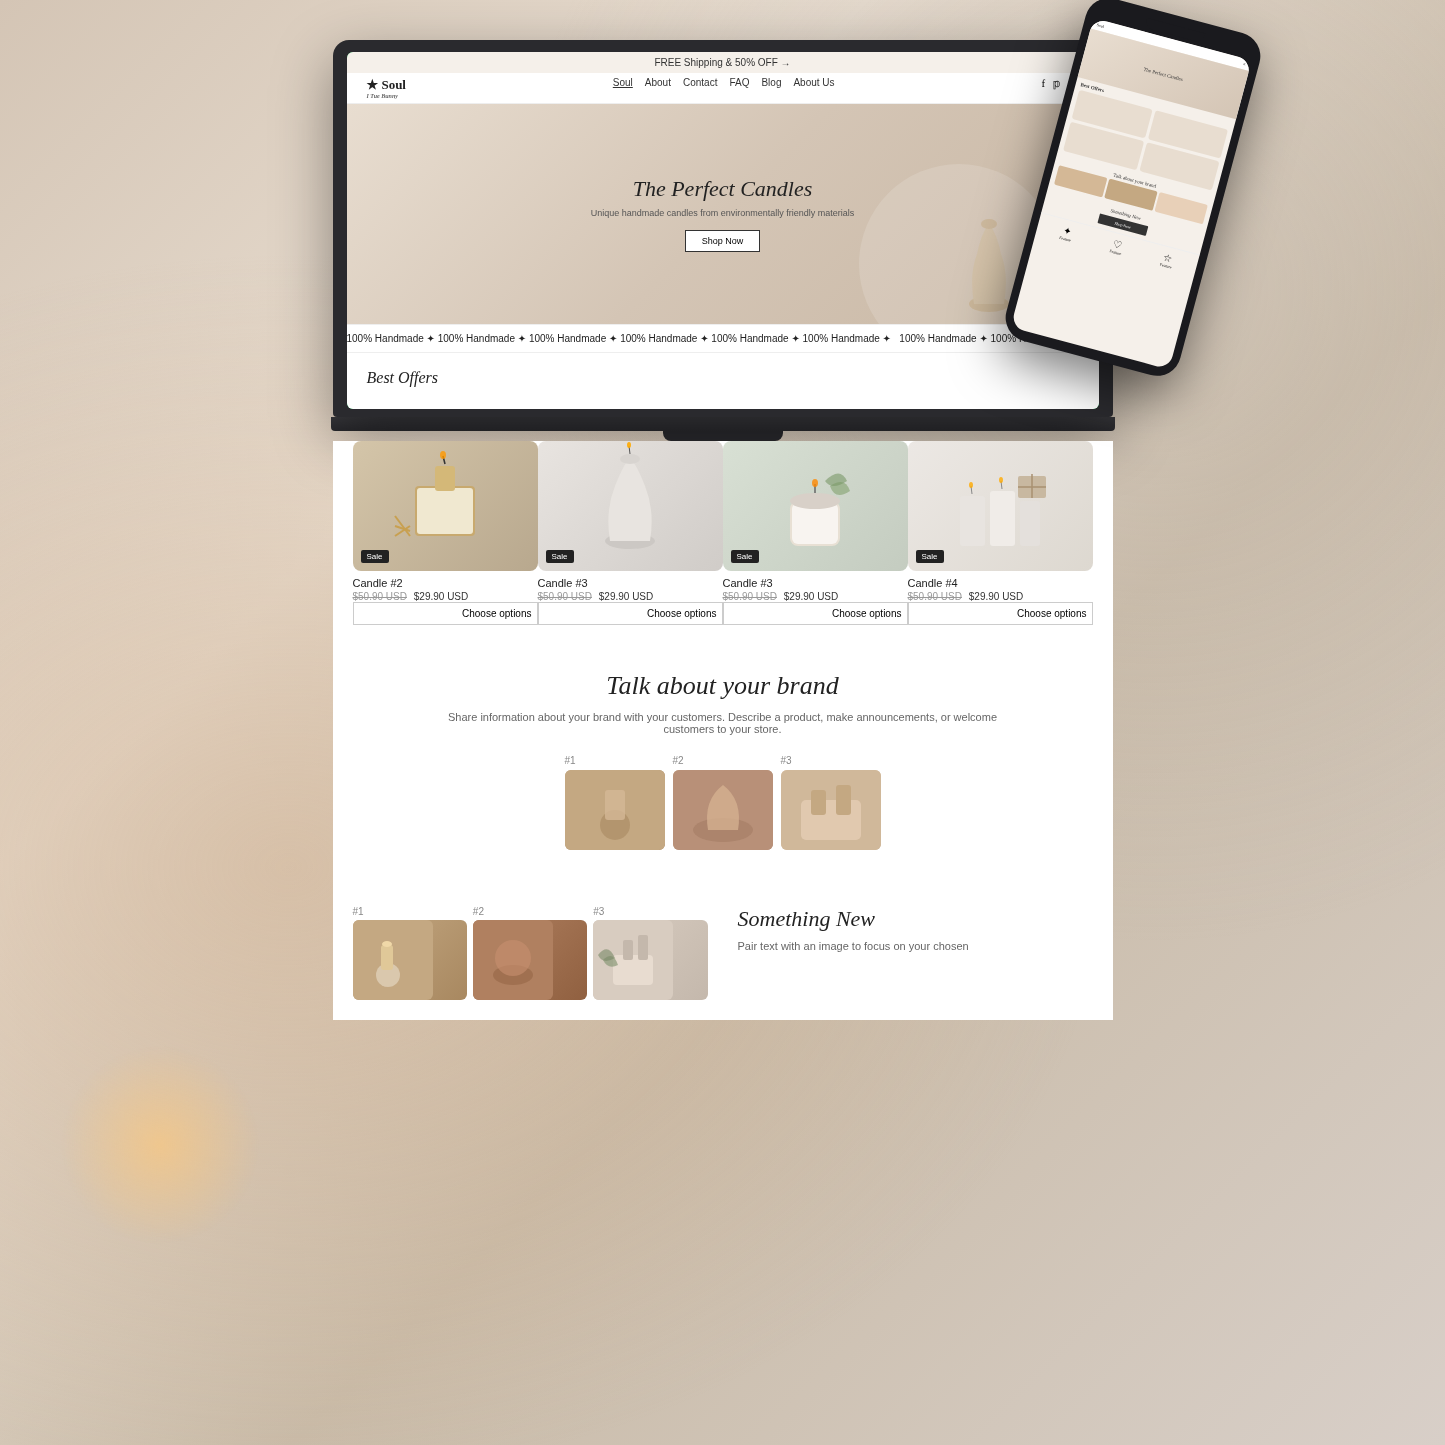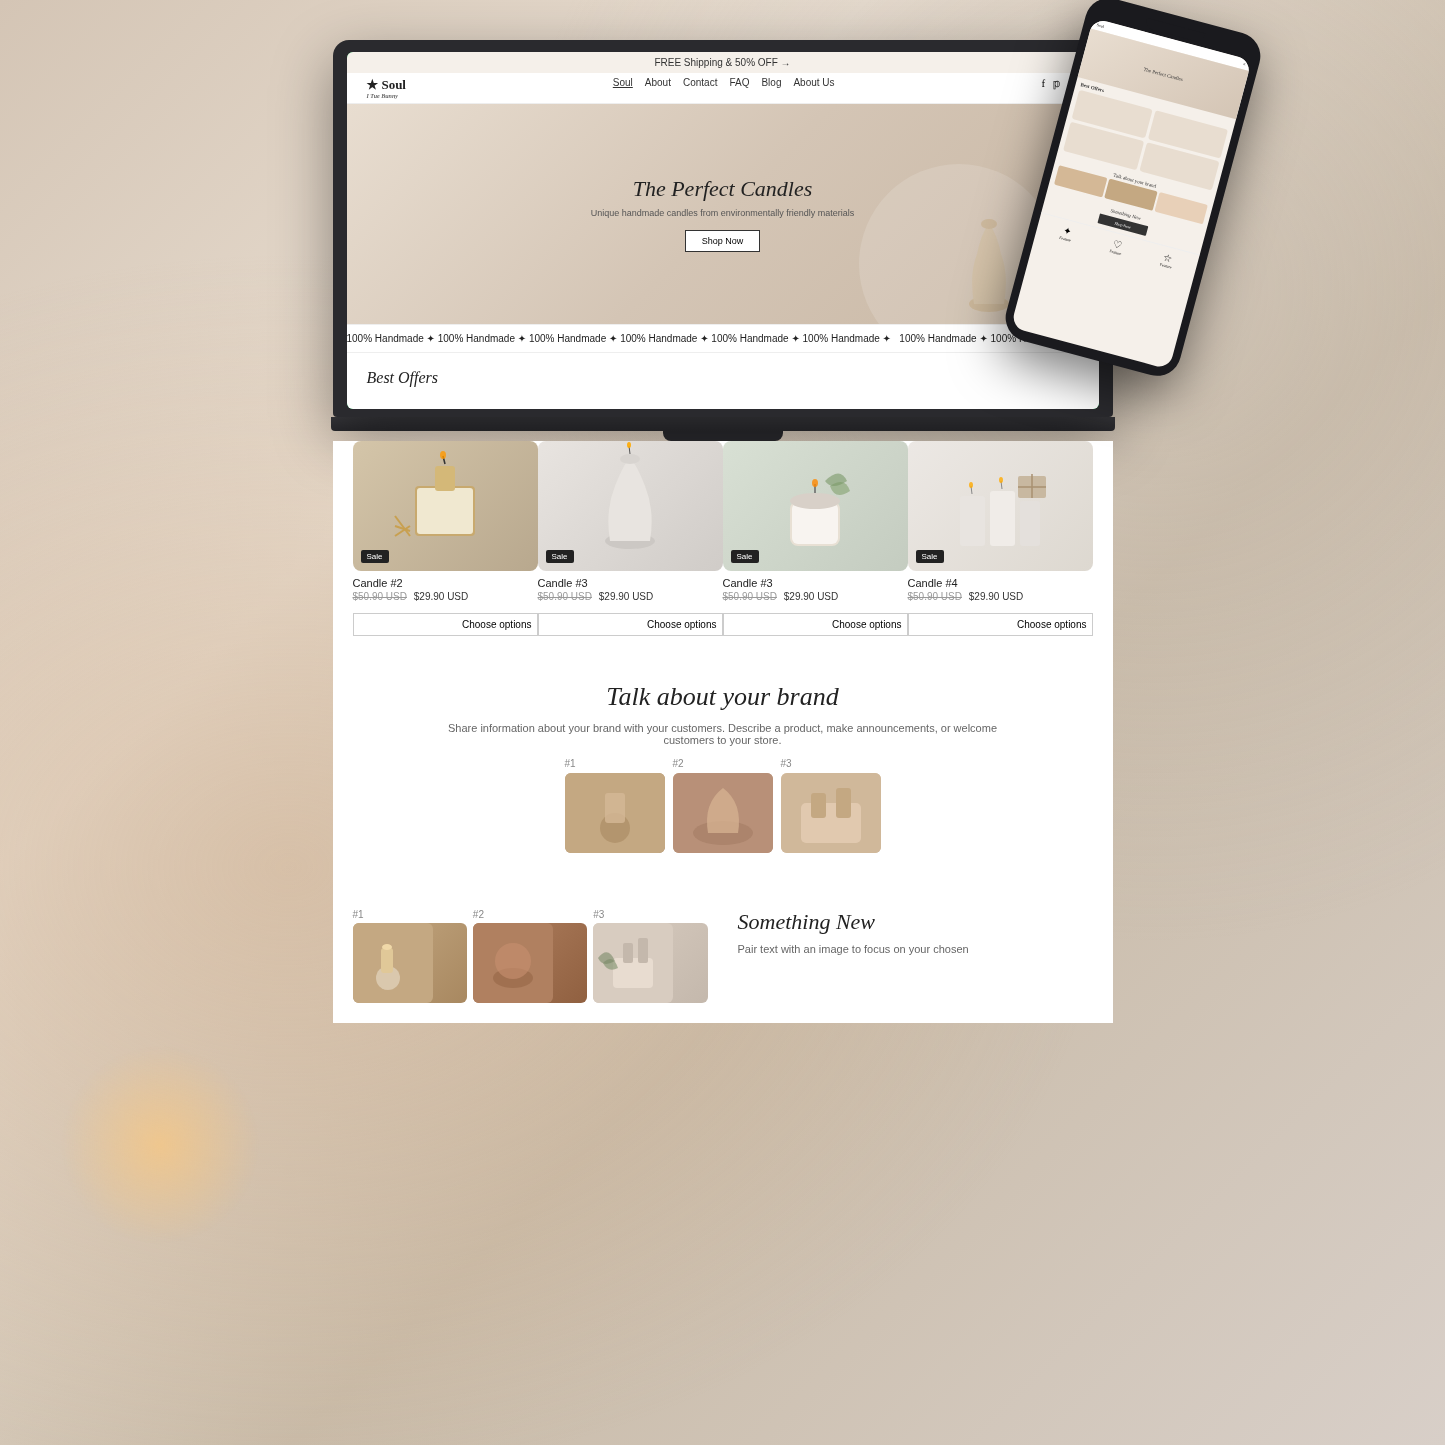--- a/index.html
+++ b/index.html
@@ -258,21 +258,21 @@
     .product-name {
       font-size: 11px;
       color: #222;
       margin: 6px 0 2px;
       font-family: Arial, sans-serif;
     }
 
     .product-price {
       font-size: 10px;
       font-family: Arial, sans-serif;
-      margin-bottom: 11px;
+      margin-bottom: 0;
     }
 
     .price-original {
       text-decoration: line-through;
       color: #999;
       margin-right: 4px;
     }
 
     .price-sale {
       color: #333;
@@ -302,21 +302,21 @@
       font-style: italic;
       color: #222;
       margin-bottom: 10px;
     }
 
     .brand-desc {
       font-size: 11px;
       color: #666;
       font-family: Arial, sans-serif;
       max-width: 600px;
-      margin: 0 auto 12px;
+      margin: 0 auto 20px;
     }
 
     .brand-grid {
       display: grid;
       grid-template-columns: repeat(3, 100px);
       gap: 8px;
       justify-content: center;
       margin-bottom: 16px;
     }
 

